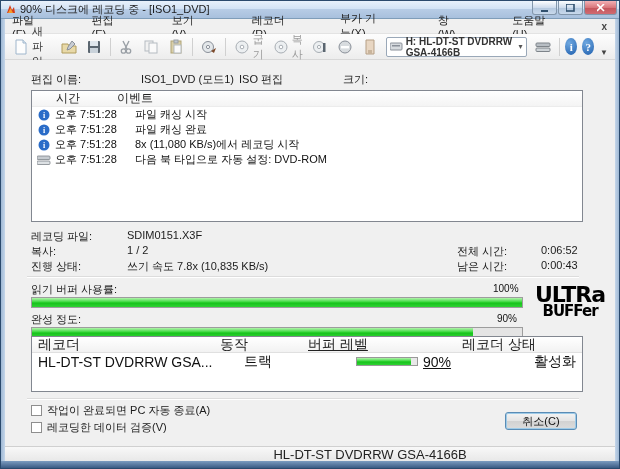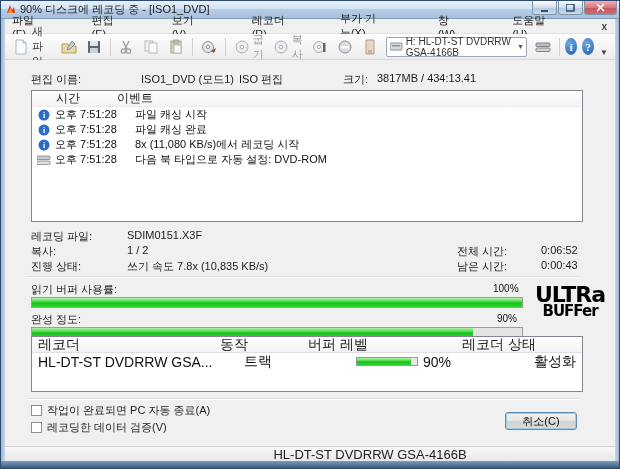--- a/index.html
+++ b/index.html
@@ -35,21 +35,21 @@
   
   .toolbar { position:absolute; left:4px; right:4px; top:33px; height:26px;
     background:linear-gradient(#fdfdfd,#ededed); border-bottom:1px solid #d8d8d8;
     display:flex; align-items:center; padding:0 4px; gap:1px; }
   .tb-btn { height:22px; display:flex; align-items:center; gap:3px; padding:0 3px;
     border:1px solid transparent; border-radius:2px; font-size:11px; color:#333; }
   .tb-btn.disabled { color:#9a9a9a; }
   .tb-sep { width:1px; height:18px; background:#d0d0d0; margin:0 3px; }
   .tbicon { width:16px; height:16px; display:inline-block; }
   .combo { display:flex; align-items:center; height:20px; background:#fff;
-    border:1px solid #9aa8b8; border-radius:2px; padding:0 3px; margin:0 3px; font-size:10px; color:#333; width:198px; }
+    border:1px solid #9aa8b8; border-radius:2px; padding:0 3px; margin:0 3px; font-size:10px; color:#333; width:198px;font-weight:bold; }
   .combo .arrow { margin-left:auto; font-size:8px; color:#555; }
   .round-btn { width:17px; height:17px; border-radius:50%;
     background:radial-gradient(circle at 35% 30%, #6fa8e0, #1f5fae); color:#fff; font-size:11px;
     font-weight:bold; display:flex; align-items:center; justify-content:center; margin:0 2px;
     font-family:"Liberation Serif",serif; }
   .overflow { font-size:8px; color:#444; padding:0 3px; align-self:flex-end; margin-bottom:2px; }
 
   
   .content { position:absolute; left:4px; right:4px; top:59px; bottom:22px; background:#f0f0f0; font-size:11px; color:#1b1b1b; }
   .lbl { color:#1b1b1b; }
@@ -81,21 +81,21 @@
   .logo .l1 { font-size:22px; } .logo .l2 { font-size:15px; }
 
   
   .rectable { position:absolute; left:26px; top:276px; width:552px; height:56px; background:#fff;
     border:1px solid #828790; font-size:14px; }
   .rt-head { display:flex; height:16px; align-items:center; background:linear-gradient(#ffffff,#f2f2f2);
     border-bottom:1px solid #e0e0e0; color:#222; }
   .rt-row { display:flex; height:17px; align-items:center; color:#111;gap:24px; }
   .rt-c1 { width:188px; padding-left:6px; white-space:nowrap; overflow:hidden; }
   .rt-c2 { width:88px; }
-  .rt-c3 { width:150px; display:flex; align-items:center; gap:5px; }
+  .rt-c3 { width:150px; display:flex; align-items:center; gap:5px;text-decoration:underline; }
   .rt-c4 { padding-left:4px; }
   .minibar { width:62px; height:9px; border:1px solid #999; background:#e8e8e8; }
   .minibar .bar-fill { height:100%; }
 
   
   .chk { width:11px; height:11px; border:1px solid #8e8e8e; background:#fff; display:inline-block;
     vertical-align:-2px; margin-right:5px; }
   .opt { position:absolute; left:26px; white-space:nowrap; font-size:11px; }
   .cancel-btn { position:absolute; left:500px; top:352px; width:72px; height:18px;
     background:linear-gradient(#f4f4f4,#e4e4e4 50%,#d2d2d2 51%,#dcdcdc);
@@ -262,21 +262,20 @@
     <div class="overflow">▼</div>
   </div>
 
   <div class="content">
 
     <div class="info-row">
       <span class="lbl" style="left:0">편집 이름:</span>
       <span style="left:110px">ISO1_DVD (모드1)</span>
       <span style="left:208px">ISO 편집</span>
       <span class="lbl" style="left:312px">크기:</span>
-      <span style="left:346px">3817MB  /  434:13.41</span>
     </div>
 
     <div class="eventbox">
       <div class="ev-head">
         <span class="c1">시간</span>
         <span>이벤트</span>
       </div>
       <div class="ev-row">
         <span class="ev-ic">
             <svg width="12" height="12">

